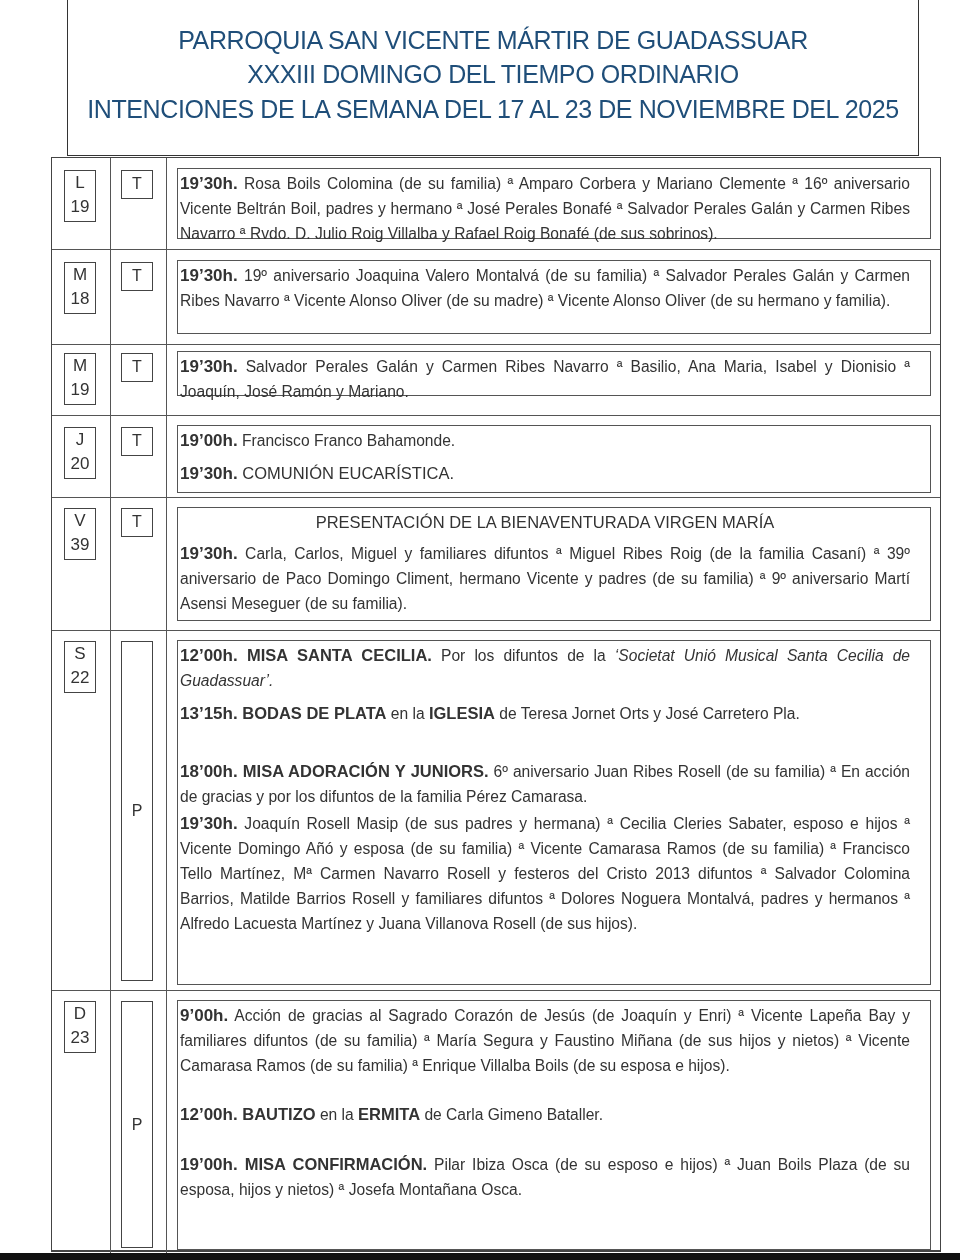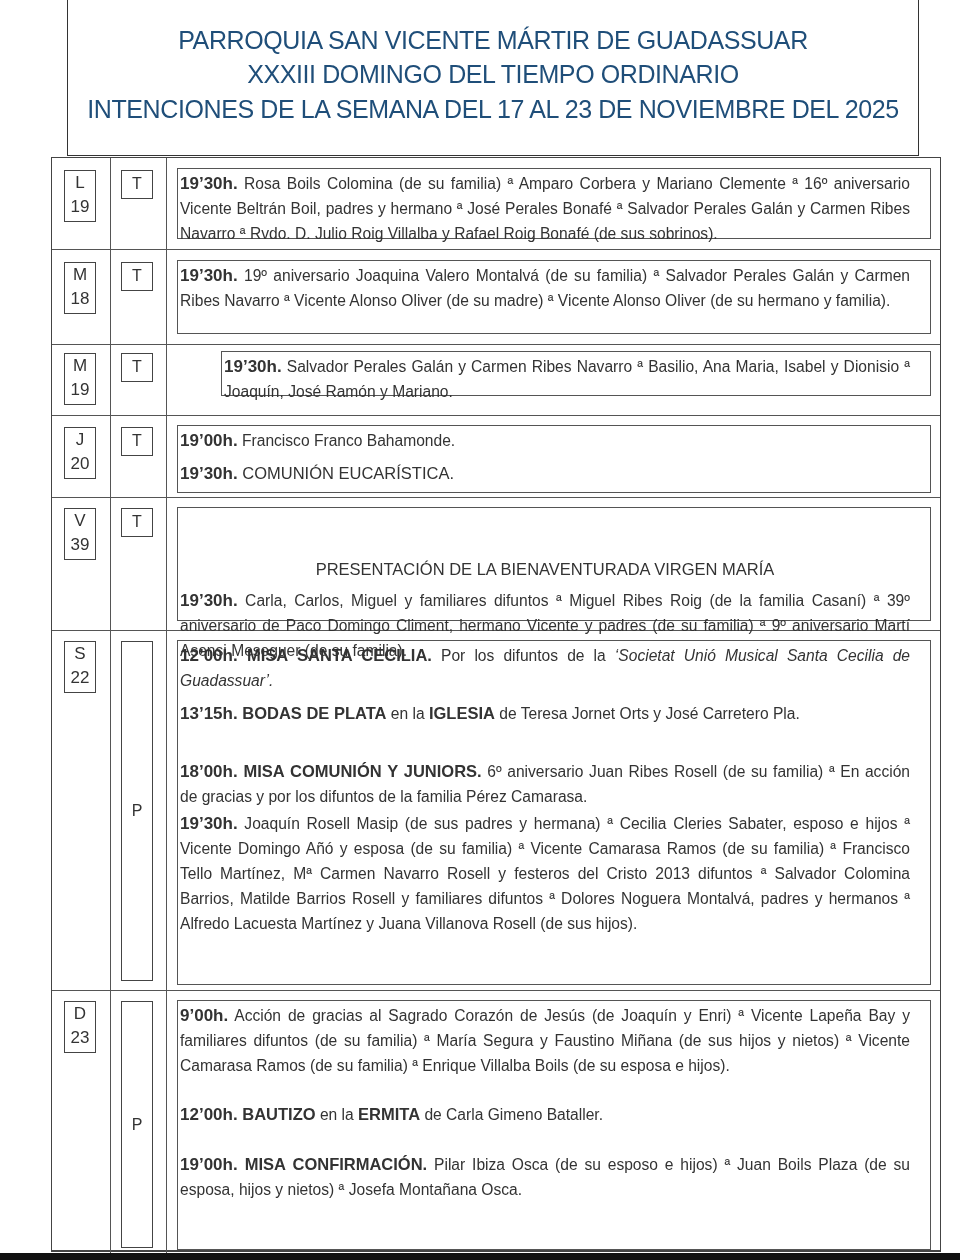--- a/index.html
+++ b/index.html
@@ -21,21 +21,21 @@
              box-sizing:border-box; text-align:center; font-size:16px; line-height:26px; color:#333; }
   .typebox.tall { display:flex; align-items:center; justify-content:center; line-height:1; }
   .content { position:absolute; left:125px; right:9px; top:10px; bottom:10px; border:1.5px solid #555;
              box-sizing:border-box; padding:2px 20px 0 2px; font-size:15.6px; line-height:25px; color:#333;
              text-align:justify; }
   .entry { margin:0; }
   .entry + .entry { margin-top:8px; }
   .time { font-weight:bold; font-size:17px; }
   .caps { font-size:16.5px; }
   .ital { font-style:italic; }
-  .center { text-align:center; font-size:16.5px; margin-bottom:6px;margin-top:47px; }
+  .center { text-align:center; font-size:16.5px; margin-bottom:6px; }
   .bottombar { position:absolute; left:0; right:0; top:1253px; height:7px; background:#111; }
 </style>
 </head>
 <body>
 
 <div class="header-box">
   <div class="title-line t2">XXXIII  DOMINGO DEL TIEMPO ORDINARIO</div>
   <div class="title-line t1">PARROQUIA SAN VICENTE MÁRTIR DE GUADASSUAR</div>
   <div class="title-line t3">INTENCIONES DE LA SEMANA DEL 17 AL 23 DE NOVIEMBRE DEL 2025</div>
 </div>
@@ -69,21 +69,21 @@
   </div>
 
   <div class="row" style="top:187px;height:71px;">
     <div class="col-div cd1"></div>
     <div class="col-div cd2"></div>
     <div class="daybox" style="top:8px;">
       <div>M</div>
       <div>19</div>
     </div>
     <div class="typebox" style="top:8px;">T</div>
-    <div class="content" style="top:6px;bottom:19px;margin-left:44px;">
+    <div class="content" style="top:6px;bottom:19px;">
       <p class="entry"><span class="time">19’30h.</span><span> Salvador Perales Galán y Carmen Ribes Navarro ª Basilio, Ana Maria, Isabel y Dionisio ª Joaquín, José Ramón y Mariano.</span></p>
     </div>
   </div>
 
   <div class="row" style="top:258px;height:82px;">
     <div class="col-div cd1"></div>
     <div class="col-div cd2"></div>
     <div class="daybox" style="top:11px;">
       <div>J</div>
       <div>20</div>
@@ -113,21 +113,21 @@
     <div class="col-div cd1"></div>
     <div class="col-div cd2"></div>
     <div class="daybox" style="top:10px;">
       <div>S</div>
       <div>22</div>
     </div>
     <div class="typebox tall" style="top:10px;height:340px;">P</div>
     <div class="content" style="top:9px;bottom:5px;">
       <p class="entry"><span class="time">12’00h.</span><span class="time caps" style="font-weight:bold;"> MISA SANTA CECILIA.</span><span> Por los difuntos de la </span><span class="ital">‘Societat Unió Musical Santa Cecilia de Guadassuar’.</span></p>
       <p class="entry"><span class="time">13’15h.</span><span class="time caps"> BODAS DE PLATA</span><span>  en la </span><span class="time caps">IGLESIA</span><span> de Teresa Jornet Orts y José Carretero Pla.</span></p>
-      <p class="entry" style="margin-top:33px;"><span class="time">18’00h.</span><span class="time caps"> MISA COMUNIÓN Y JUNIORS.</span><span> 6º aniversario Juan Ribes Rosell (de su familia) ª En acción de gracias y por los difuntos de la familia Pérez Camarasa.</span></p>
+      <p class="entry" style="margin-top:33px;"><span class="time">18’00h.</span><span class="time caps"> MISA ADORACIÓN Y JUNIORS.</span><span> 6º aniversario Juan Ribes Rosell (de su familia) ª En acción de gracias y por los difuntos de la familia Pérez Camarasa.</span></p>
       <p class="entry" style="margin-top:2px;"><span class="time">19’30h.</span><span> Joaquín Rosell Masip (de sus padres y hermana) ª Cecilia Cleries Sabater, esposo e hijos ª Vicente Domingo Añó y esposa (de su familia) ª Vicente Camarasa Ramos (de su familia) ª Francisco Tello Martínez, Mª Carmen Navarro Rosell y festeros del Cristo 2013 difuntos ª Salvador Colomina Barrios, Matilde Barrios Rosell y familiares difuntos ª Dolores Noguera Montalvá, padres y hermanos ª Alfredo Lacuesta Martínez y Juana Villanova Rosell (de sus hijos).</span></p>
     </div>
   </div>
 
   <div class="row" style="top:833px;height:262px;border-bottom:none;">
     <div class="col-div cd1"></div>
     <div class="col-div cd2"></div>
     <div class="daybox" style="top:10px;">
       <div>D</div>
       <div>23</div>

